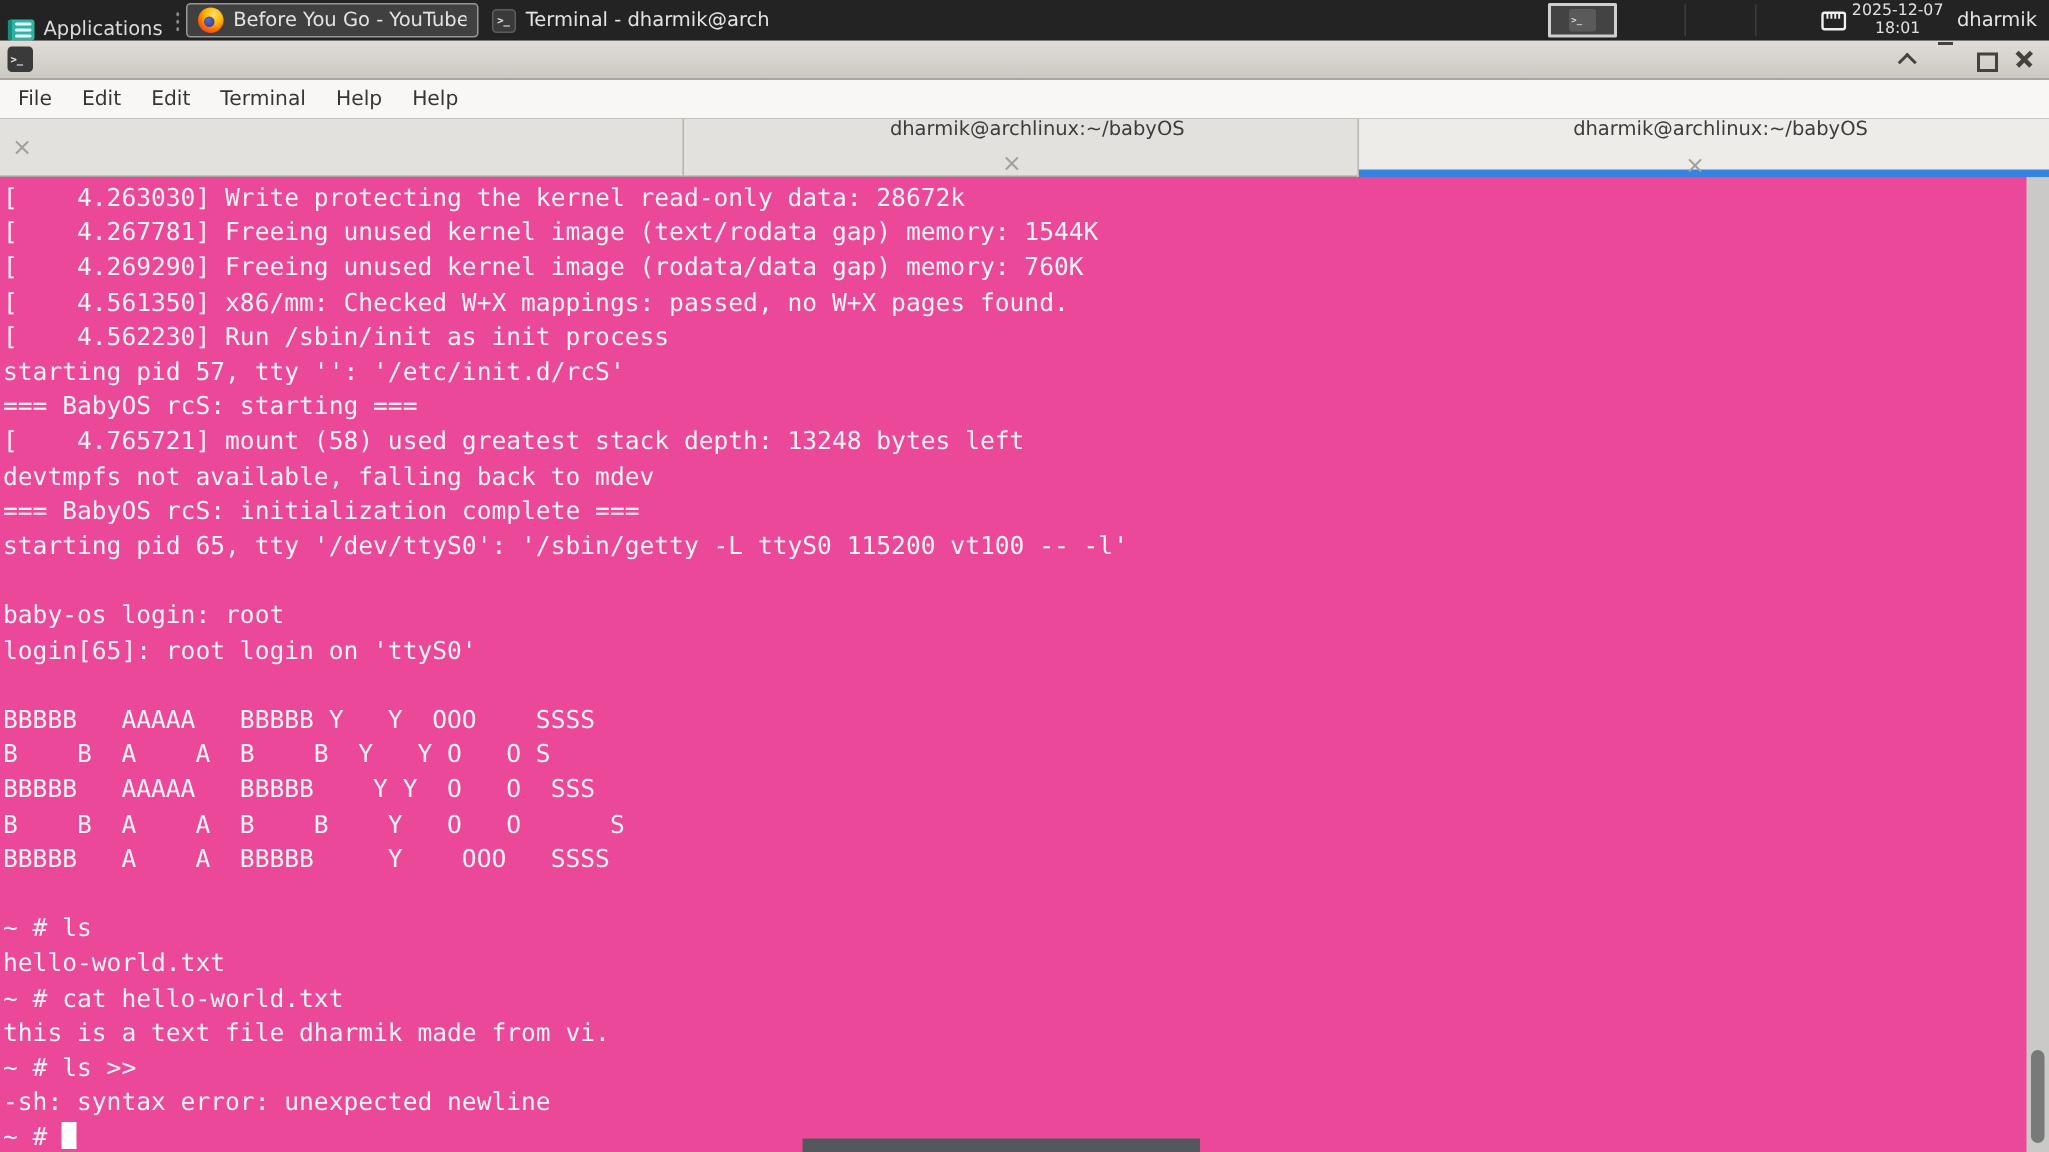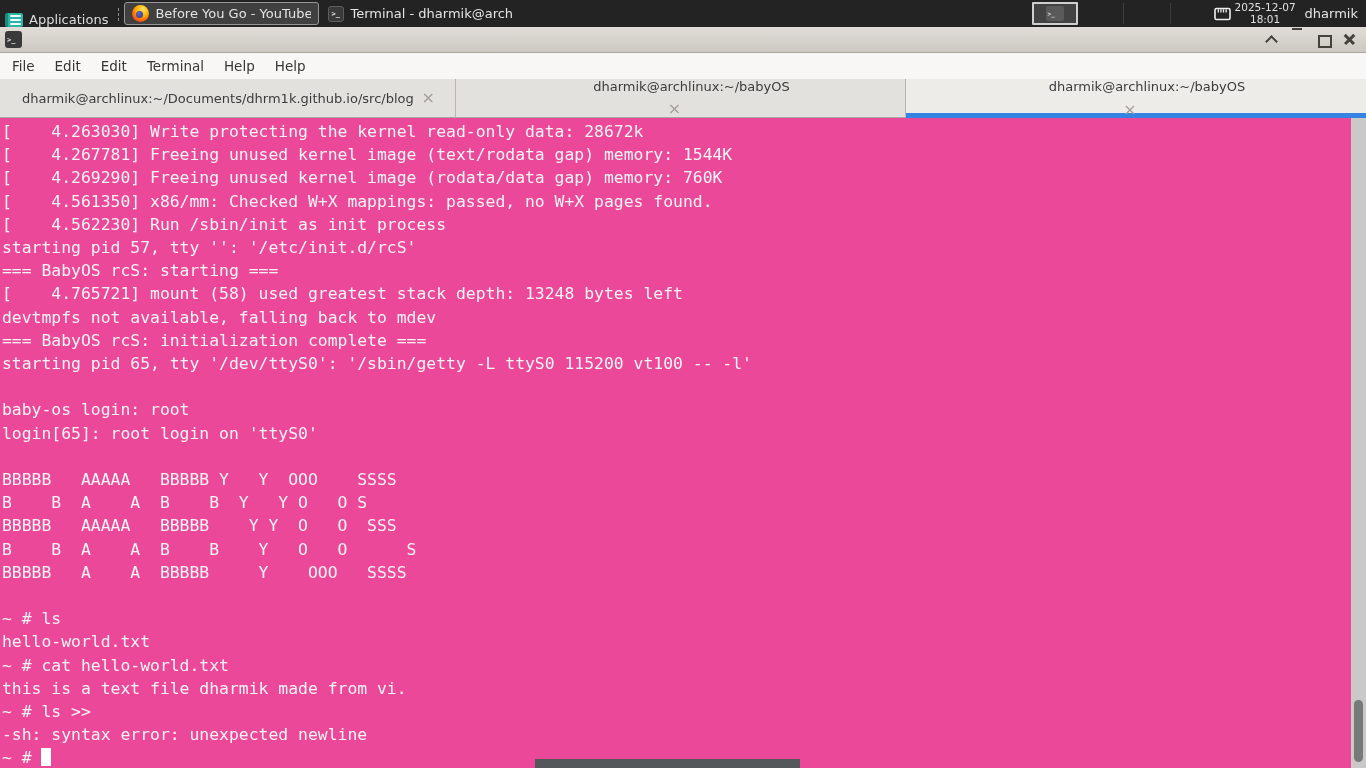--- a/index.html
+++ b/index.html
@@ -150,21 +150,20 @@
     <span class="menu-item">File</span>
     <span class="menu-item">Edit</span>
     <span class="menu-item">Edit</span>
     <span class="menu-item">Terminal</span>
     <span class="menu-item">Help</span>
     <span class="menu-item">Help</span>
   </div>
 
   <div class="tabbar">
     <div class="tab tab-1">
-      <span class="tab-label">dharmik@archlinux:~/Documents/dhrm1k.github.io/src/blog</span>
       <span class="tab-close">×</span>
     </div>
     <div class="tab tab-2">
       <span class="tab-label">dharmik@archlinux:~/babyOS</span>
       <span class="tab-close">×</span>
     </div>
     <div class="tab tab-3 active">
       <span class="tab-label">dharmik@archlinux:~/babyOS</span>
       <span class="tab-close">×</span>
     </div>

